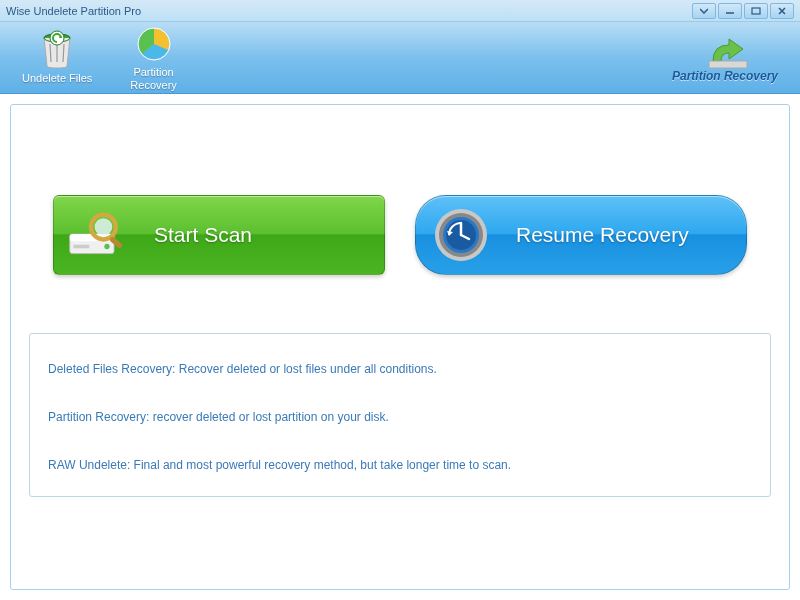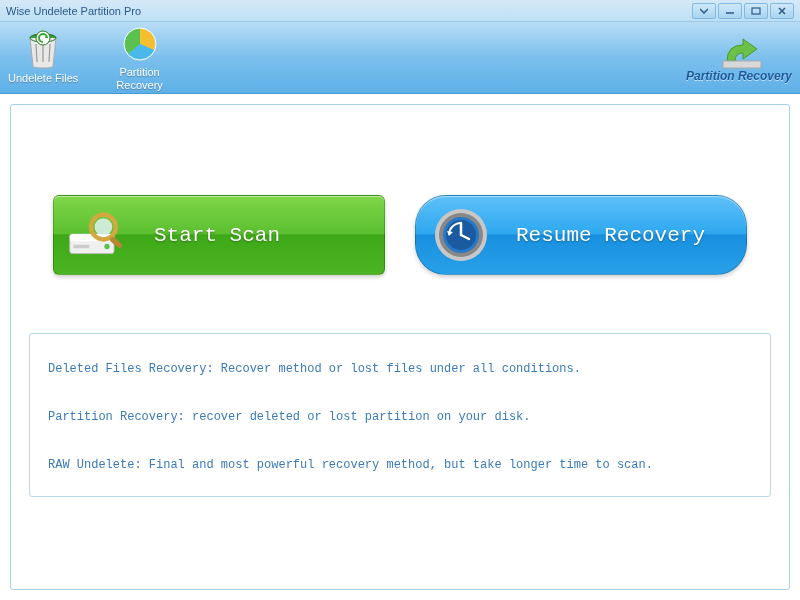--- a/index.html
+++ b/index.html
@@ -24,21 +24,21 @@
   display: flex; align-items: center; justify-content: center;
   font-size: 10px; color: #2a5a8a;
   cursor: pointer;
 }
 
 .toolbar {
   height: 72px;
   background: linear-gradient(to bottom, #b8ddf5 0%, #7cc0ed 50%, #5eb0e8 100%);
   display: flex;
   align-items: center;
-  padding: 0 8px;
+  padding: 0 22px;
   border-bottom: 1px solid #4a9ad0;
 }
 .tool-item {
   display: flex; flex-direction: column; align-items: center;
   margin-right: 38px;
   cursor: pointer;
 }
 .tool-icon {
   width: 40px; height: 40px;
   display: flex; align-items: center; justify-content: center;
@@ -57,21 +57,20 @@
   height: calc(600px - 94px);
   background: #fff;
   padding: 10px;
 }
 .main-panel {
   width: 100%; height: 100%;
   border: 1px solid #a8d0ec;
   border-radius: 3px;
   padding: 90px 18px 18px 18px;
   background: #fff;
-  font-family: Liberation Mono, monospace;
 }
 
 .big-buttons {
   display: flex;
   gap: 30px;
   justify-content: center;
   margin-bottom: 58px;
 }
 
 .big-btn {
@@ -219,19 +218,19 @@
             <path d="M16 28 A12 12 0 0 1 28 16" fill="none" stroke="#fff" stroke-width="2"></path>
             <path d="M14 24 L16 29 L20 25 Z" fill="#fff"></path>
           </svg>
         </div>
         <div class="big-btn-text">Resume Recovery</div>
       </div>
 
     </div>
 
     <div class="info-panel">
-      <div class="info-line">Deleted Files Recovery: Recover method or lost files  under all conditions.</div>
+      <div class="info-line">Deleted Files Recovery: Recover deleted or lost files  under all conditions.</div>
       <div class="info-line">Partition Recovery: recover deleted or lost partition on your disk.</div>
       <div class="info-line">RAW Undelete: Final and most powerful recovery method, but take longer time to scan.</div>
     </div>
 
   </div>
 </div>
 
 </body></html>

